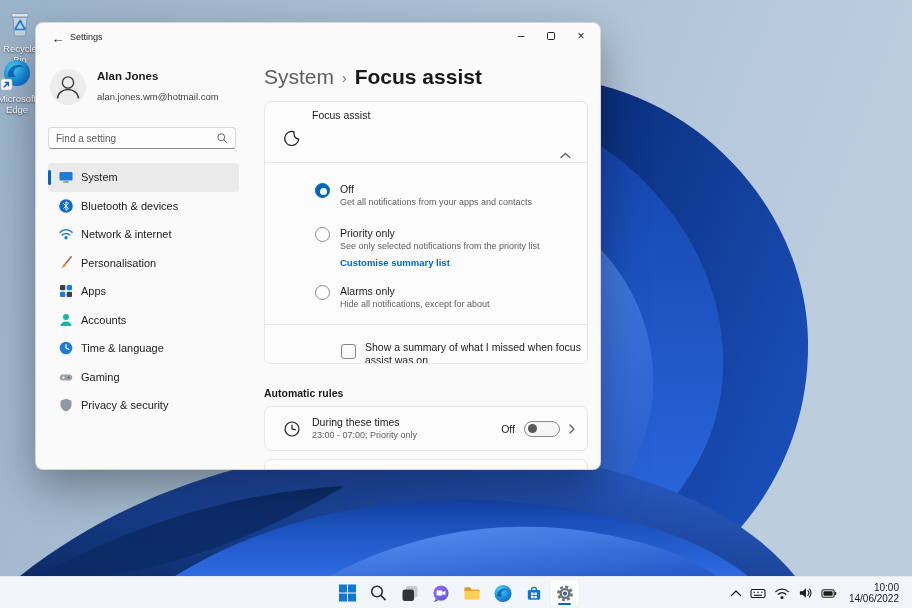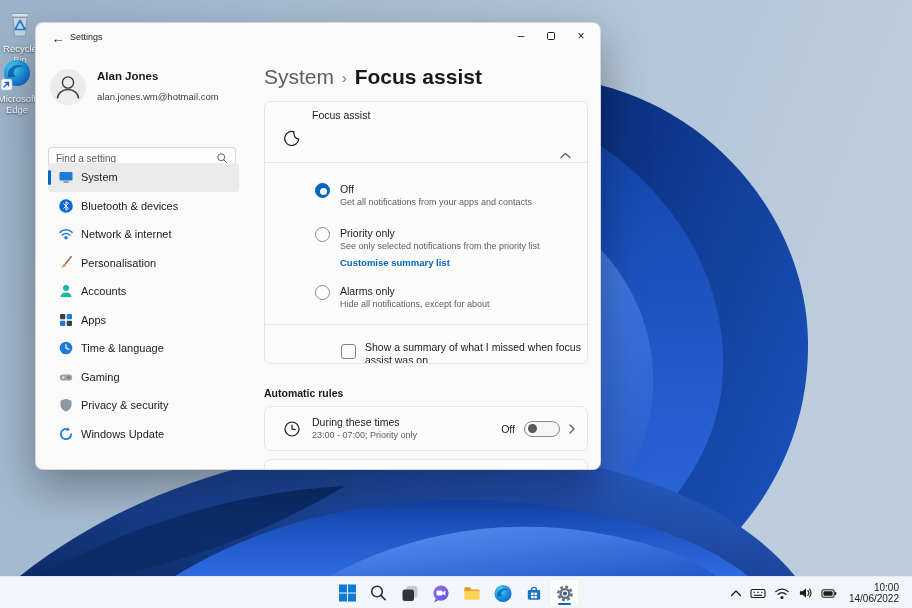--- a/index.html
+++ b/index.html
@@ -29,21 +29,21 @@
   .wc-max-glyph { width:8px; height:8px; border:1px solid #1B1B1B; border-radius:1.5px; }
 
   
   .avatar { position:absolute; left:14px; top:46px; width:36px; height:36px; border-radius:50%; background:#ECECEC;
             display:flex; align-items:center; justify-content:center; }
   .profile-name { position:absolute; left:61px; top:47px; font-size:11.5px; font-weight:bold; }
   .profile-email { position:absolute; left:61px; top:68px; font-size:9.5px; color:#3E3E3E; }
 
   .searchbox { position:absolute; left:12px; top:104px; width:188px; height:22px; background:#FDFDFD;
                border:1px solid #D9D9D9; border-bottom-color:#8A8A8A; border-radius:4px;
-               display:flex; align-items:center; padding:0 7px;margin-top:20px; }
+               display:flex; align-items:center; padding:0 7px; }
   .search-input { flex:1; border:none; outline:none; background:transparent; font-size:10px; color:#1B1B1B;
                   font-family:"Liberation Sans","DejaVu Sans",sans-serif; }
   .search-input::placeholder { color:#5D5D5D; }
 
   .nav { position:absolute; left:12px; top:140px; width:191px; display:flex; flex-direction:column; }
   .nav-item { position:relative; height:28.5px; display:flex; align-items:center; border-radius:4px; cursor:default; }
   .nav-item.selected { background:#EAEAEA; }
   .pill { position:absolute; left:0; top:6.5px; width:3px; height:15px; border-radius:2px; background:#0067C0; }
   .nav-ic { margin-left:10px; flex:0 0 16px; }
   .nav-label { margin-left:7px; font-size:11px; color:#1B1B1B; white-space:nowrap; }
@@ -235,38 +235,38 @@
       <div class="nav-item">
         <svg class="nav-ic" width="16" height="16" viewBox="0 0 16 16">
           <path d="M13.2,1.8 L7.6,8.4" stroke="#8A6A52" stroke-width="1.6" stroke-linecap="round"></path>
           <path d="M7.6,8.4 l-2.4,1 -1.5,3.6 3.6,-1.5 1,-2.4 z" fill="#E8913A"></path>
         </svg>
         <span class="nav-label">Personalisation</span>
       </div>
 
       <div class="nav-item">
         <svg class="nav-ic" width="16" height="16" viewBox="0 0 16 16">
-          <circle cx="8" cy="5" r="3" fill="#15B8A6"></circle>
-          <path d="M2.5,14 a5.5,4.6 0 0 1 11,0 z" fill="#15B8A6"></path>
-        </svg>
-        <span class="nav-label">Accounts</span>
-      </div>
-
-      <div class="nav-item">
-        <svg class="nav-ic" width="16" height="16" viewBox="0 0 16 16">
           <rect x="2" y="2" width="5.3" height="5.3" rx="1" fill="#3A4048"></rect>
           <rect x="8.7" y="2" width="5.3" height="5.3" rx="1" fill="#1E7CD8"></rect>
           <rect x="2" y="8.7" width="5.3" height="5.3" rx="1" fill="#1E7CD8"></rect>
           <rect x="8.7" y="8.7" width="5.3" height="5.3" rx="1" fill="#3A4048"></rect>
         </svg>
         <span class="nav-label">Apps</span>
       </div>
 
       <div class="nav-item">
         <svg class="nav-ic" width="16" height="16" viewBox="0 0 16 16">
+          <circle cx="8" cy="5" r="3" fill="#15B8A6"></circle>
+          <path d="M2.5,14 a5.5,4.6 0 0 1 11,0 z" fill="#15B8A6"></path>
+        </svg>
+        <span class="nav-label">Accounts</span>
+      </div>
+
+      <div class="nav-item">
+        <svg class="nav-ic" width="16" height="16" viewBox="0 0 16 16">
           <circle cx="8" cy="8" r="6.3" fill="#1E7CD8"></circle>
           <path d="M8,4.6 V8 L10.8,9.4" stroke="#fff" stroke-width="1.2" fill="none" stroke-linecap="round"></path>
         </svg>
         <span class="nav-label">Time &amp; language</span>
       </div>
 
       <div class="nav-item">
         <svg class="nav-ic" width="16" height="16" viewBox="0 0 16 16">
           <rect x="1.8" y="5.4" width="12.4" height="6.2" rx="3.1" fill="#9AA1A9"></rect>
           <circle cx="5.4" cy="8.5" r="1.1" fill="#FFFFFF"></circle>
@@ -276,27 +276,20 @@
       </div>
 
 
       <div class="nav-item">
         <svg class="nav-ic" width="16" height="16" viewBox="0 0 16 16">
           <path d="M8,1.8 L13.5,3.8 V7.8 C13.5,11.3 11,13.4 8,14.5 C5,13.4 2.5,11.3 2.5,7.8 V3.8 Z" fill="#8E98A3"></path>
         </svg>
         <span class="nav-label">Privacy &amp; security</span>
       </div>
 
-      <div class="nav-item">
-        <svg class="nav-ic" width="16" height="16" viewBox="0 0 16 16">
-          <path d="M13.2,8 A5.2,5.2 0 1 1 10.6,3.5" stroke="#1E7CD8" stroke-width="1.7" fill="none" stroke-linecap="round"></path>
-          <path d="M10,1.2 L11,4.2 L8,4.9 Z" fill="#1E7CD8"></path>
-        </svg>
-        <span class="nav-label">Windows Update</span>
-      </div>
     </div>
 
     <div class="content">
 
       <div class="breadcrumb">
         <span class="bc-parent">System</span>
         <span class="bc-sep">›</span>
         <span class="bc-current">Focus assist</span>
       </div>
 

